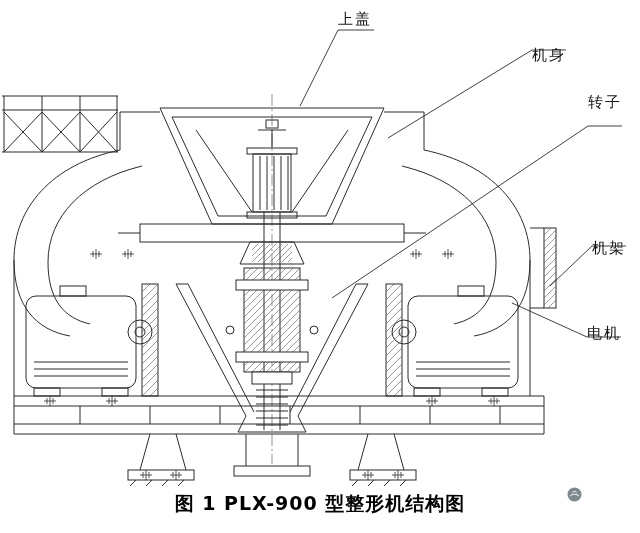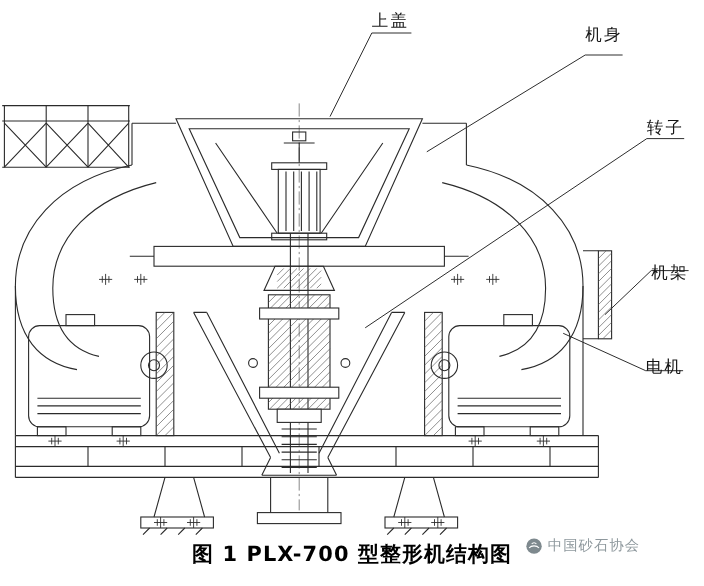--- a/index.html
+++ b/index.html
@@ -164,30 +164,29 @@
     <g stroke="#2b2b2b" stroke-width="0.9" fill="none">
       <path d="M374 30 H338 L300 106"></path>
       <path d="M566 50 H532 L388 138"></path>
       <path d="M622 126 H588 L332 298"></path>
       <path d="M626 246 H592 L550 286"></path>
       <path d="M621 337 H587 L512 303"></path>
     </g>
   </svg>
 
   <div class="cad-label" style="left:338px;top:10px">上盖</div>
-  <div class="cad-label" style="left:532px;top:22px">机身</div>
-  <div class="cad-label" style="left:588px;top:107px">转子</div>
+  <div class="cad-label" style="left:532px;top:46px">机身</div>
+  <div class="cad-label" style="left:588px;top:93px">转子</div>
   <div class="cad-label" style="left:592px;top:239px">机架</div>
   <div class="cad-label" style="left:587px;top:324px">电机</div>
 
-  <div class="caption">图 1 PLX-700 型整形机结构图</div>
+  <div class="caption">图 1 PLX-900 型整形机结构图</div>
 
   <div class="watermark">
     <span class="wm-icon">
       <svg width="15" height="15" viewBox="0 0 15 15">
         <circle cx="7.5" cy="7.5" r="7" fill="#7e898e"></circle>
         <path d="M3 9.2 C5 6.6 10 6.6 12 9.2 M5.4 5.6 C6.4 4 8.6 4 9.6 5.6" stroke="#fff" stroke-width="1" fill="none"></path>
       </svg>
     </span>
-    <span>中国砂石协会</span>
   </div>
 
 </div>
 
 </body></html>

